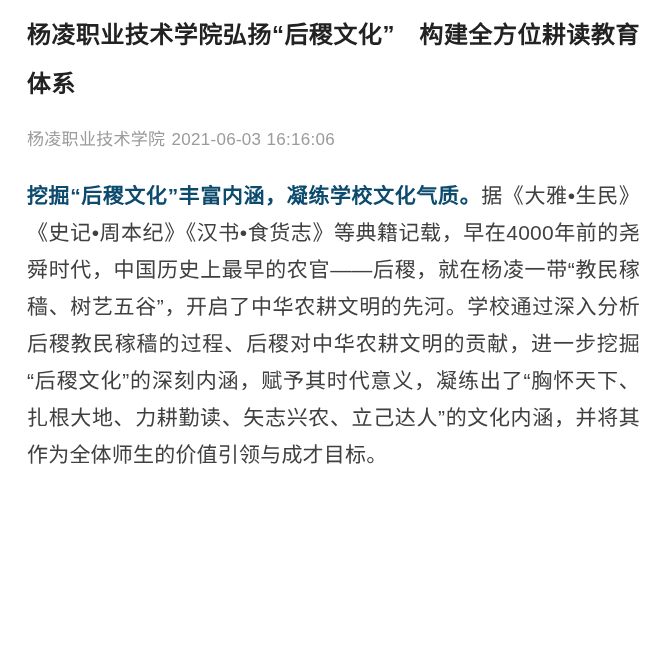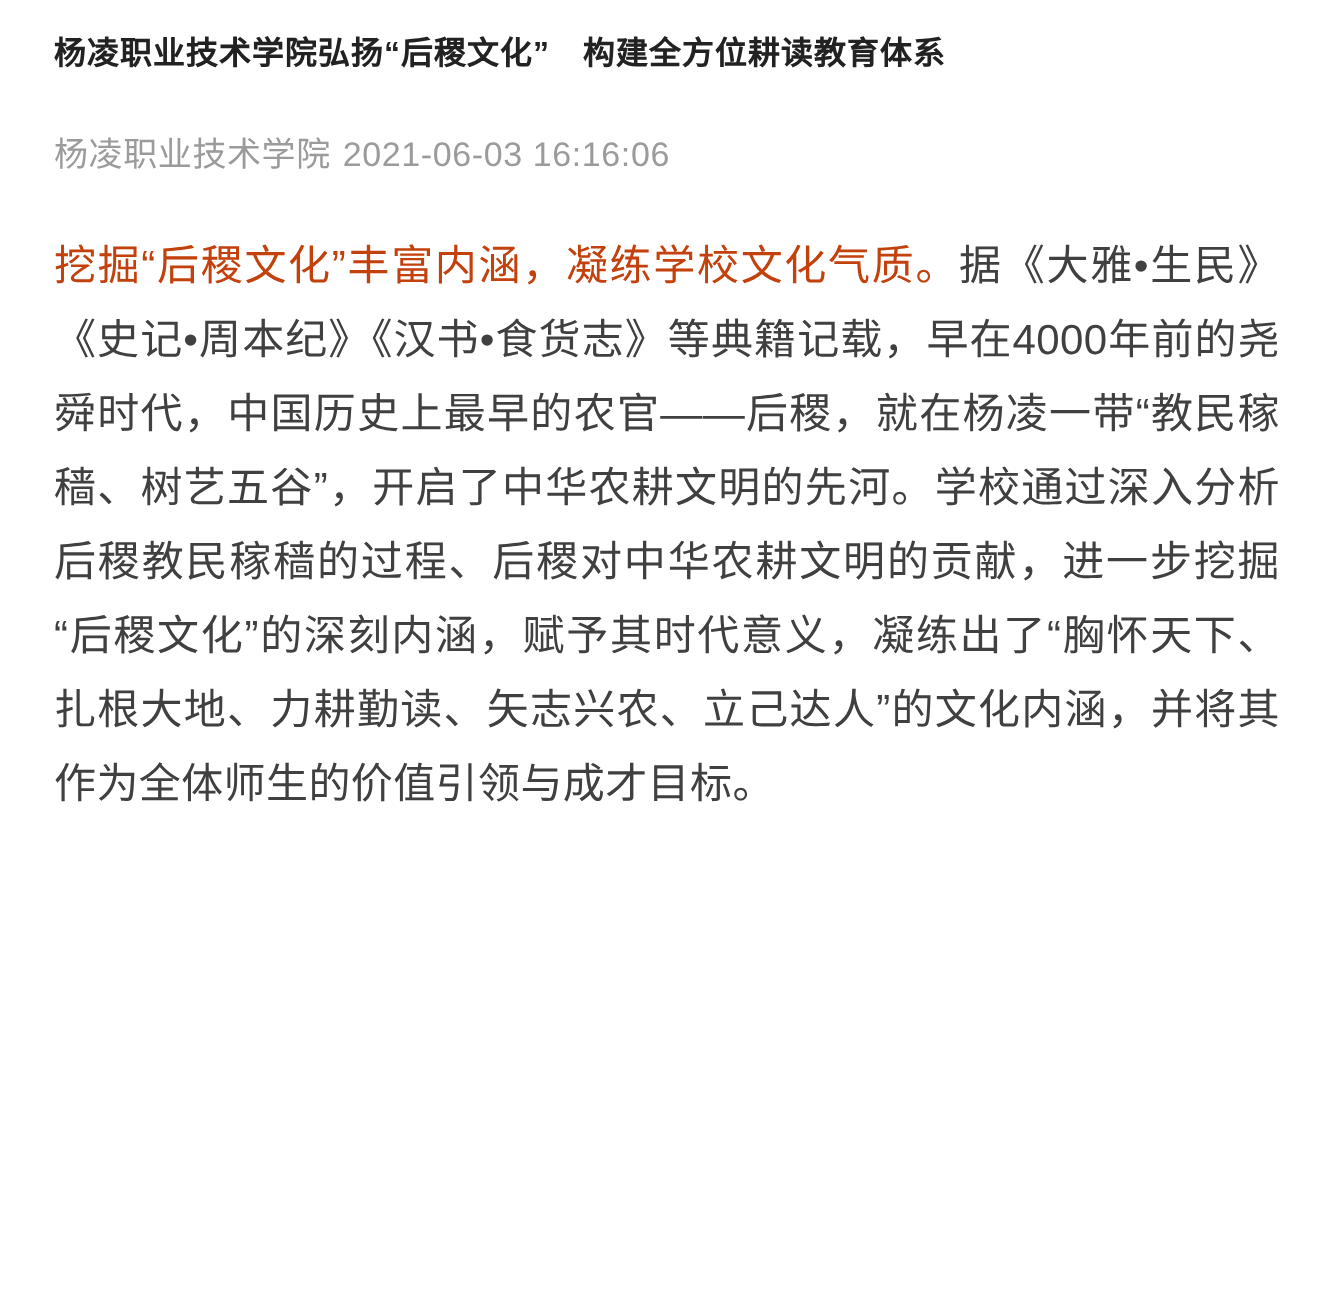--- a/index.html
+++ b/index.html
@@ -17,23 +17,23 @@
     box-sizing:border-box;
   }
   .article{
     box-sizing:border-box;
     width:667px;
     padding:10px 27px 20px 27px;
   }
   .article-title{
     margin:0;
     padding:0;
-    font-size:16px;
+    font-size:24px;
     font-weight:700;
-    line-height:36px;
+    line-height:49px;
     color:var(--title);
     letter-spacing:0.5px;
   }
   .article-byline{
     margin-top:21px;
     font-size:17px;
     line-height:22px;
     color:var(--byline);
     letter-spacing:0.3px;
   }
@@ -43,22 +43,22 @@
   }
   .article-paragraph{
     margin:0 0 26px 0;
     font-size:21px;
     line-height:37px;
     color:var(--body);
     text-align:justify;
     letter-spacing:0.2px;
   }
   .paragraph-lead{
-    font-weight:400;
-    color:#c2410c;
+    font-weight:700;
+    color:#0c4a6e;
   }
 </style>
 </head>
 <body>
 
 <div class="article">
 
   <h1 class="article-title">杨凌职业技术学院弘扬“后稷文化”　构建全方位耕读教育体系</h1>
 
   <div class="article-byline">

